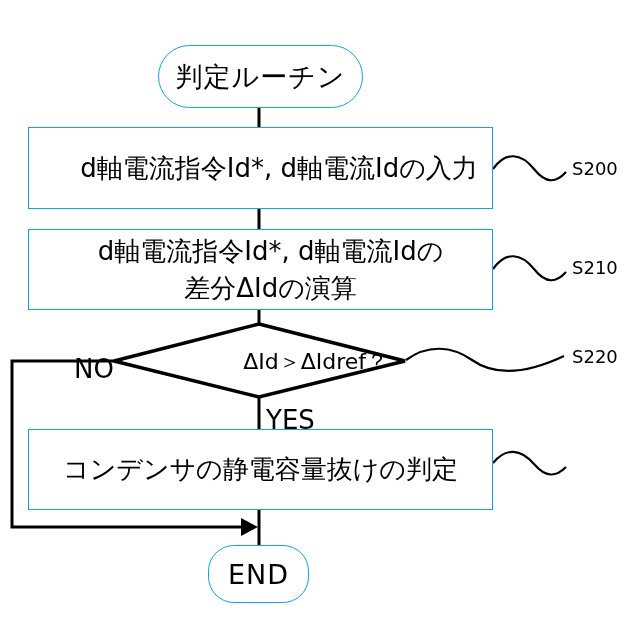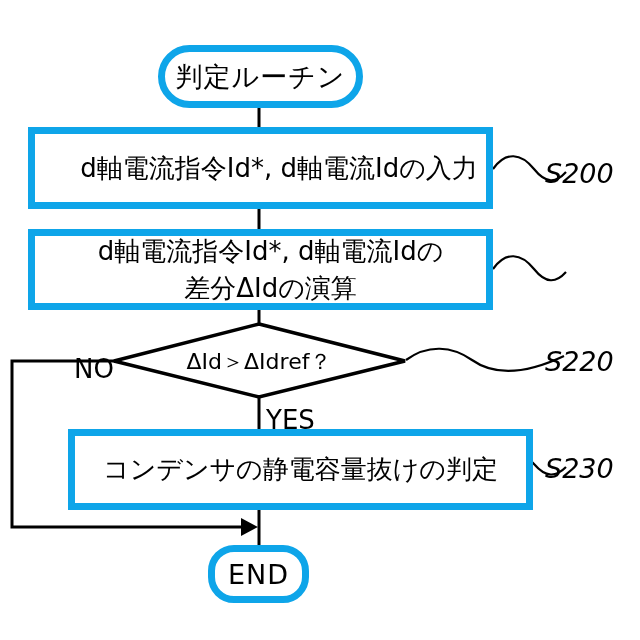--- a/index.html
+++ b/index.html
@@ -8,40 +8,40 @@
     width:640px;height:640px;
     background:#ffffff;
     font-family:"DejaVu Sans","Liberation Sans",sans-serif;
     color:#000;
     overflow:hidden;
   }
   .layer{position:absolute;left:0;top:0;width:640px;height:640px;}
   .node{
     position:absolute;
     box-sizing:border-box;
-    border:7px solid #0ea5e9;
+    border:1px solid #0ea5e9;
     background:#fff;
     display:flex;align-items:center;justify-content:center;
     text-align:center;
   }
   .terminal{border-radius:34px;font-size:27px;letter-spacing:1px;}
   .process{font-size:26px;font-weight:500;line-height:37px;}
   .start{left:158px;top:45px;width:205px;height:63px;}
   .box-s200{left:28px;top:127px;width:465px;height:82px;padding-left:37px;}
   .box-s210{left:28px;top:229px;width:465px;height:81px;padding-left:20px;}
-  .box-s230{left:28px;top:429px;width:465px;height:81px;margin-left:40px;}
+  .box-s230{left:28px;top:429px;width:465px;height:81px;}
   .end{left:208px;top:545px;width:101px;height:58px;border-radius:26px;font-size:27px;}
   .decision-text{
     position:absolute;left:130px;top:347px;width:258px;
-    text-align:center;font-size:22px;font-weight:500;
+    text-align:right;font-size:22px;font-weight:500;
   }
   .branch-label{position:absolute;font-size:26px;font-weight:500;margin-top:24px;}
   .no-label{left:74px;top:330px;}
   .yes-label{left:266px;top:381px;}
-  .step-label{position:absolute;left:545px;font-size:27px;font-style:italic;}
+  .step-label{position:absolute;left:572px;font-size:18px;}
   .s200{top:158px;}
   .s210{top:257px;}
   .s220{top:346px;}
   .s230{top:453px;}
   .stack{display:block;}
 </style>
 </head>
 <body>
 
 <div class="canvas">
@@ -83,16 +83,16 @@
 
   <div class="node process box-s230">
     <span>コンデンサの静電容量抜けの判定</span>
   </div>
 
   <div class="node terminal end">
     <span>END</span>
   </div>
 
   <div class="step-label s200">S200</div>
+  <div class="step-label s210">S210</div>
   <div class="step-label s220">S220</div>
-  <div class="step-label s230">S230</div>
 
 </div>
 
 </body></html>

